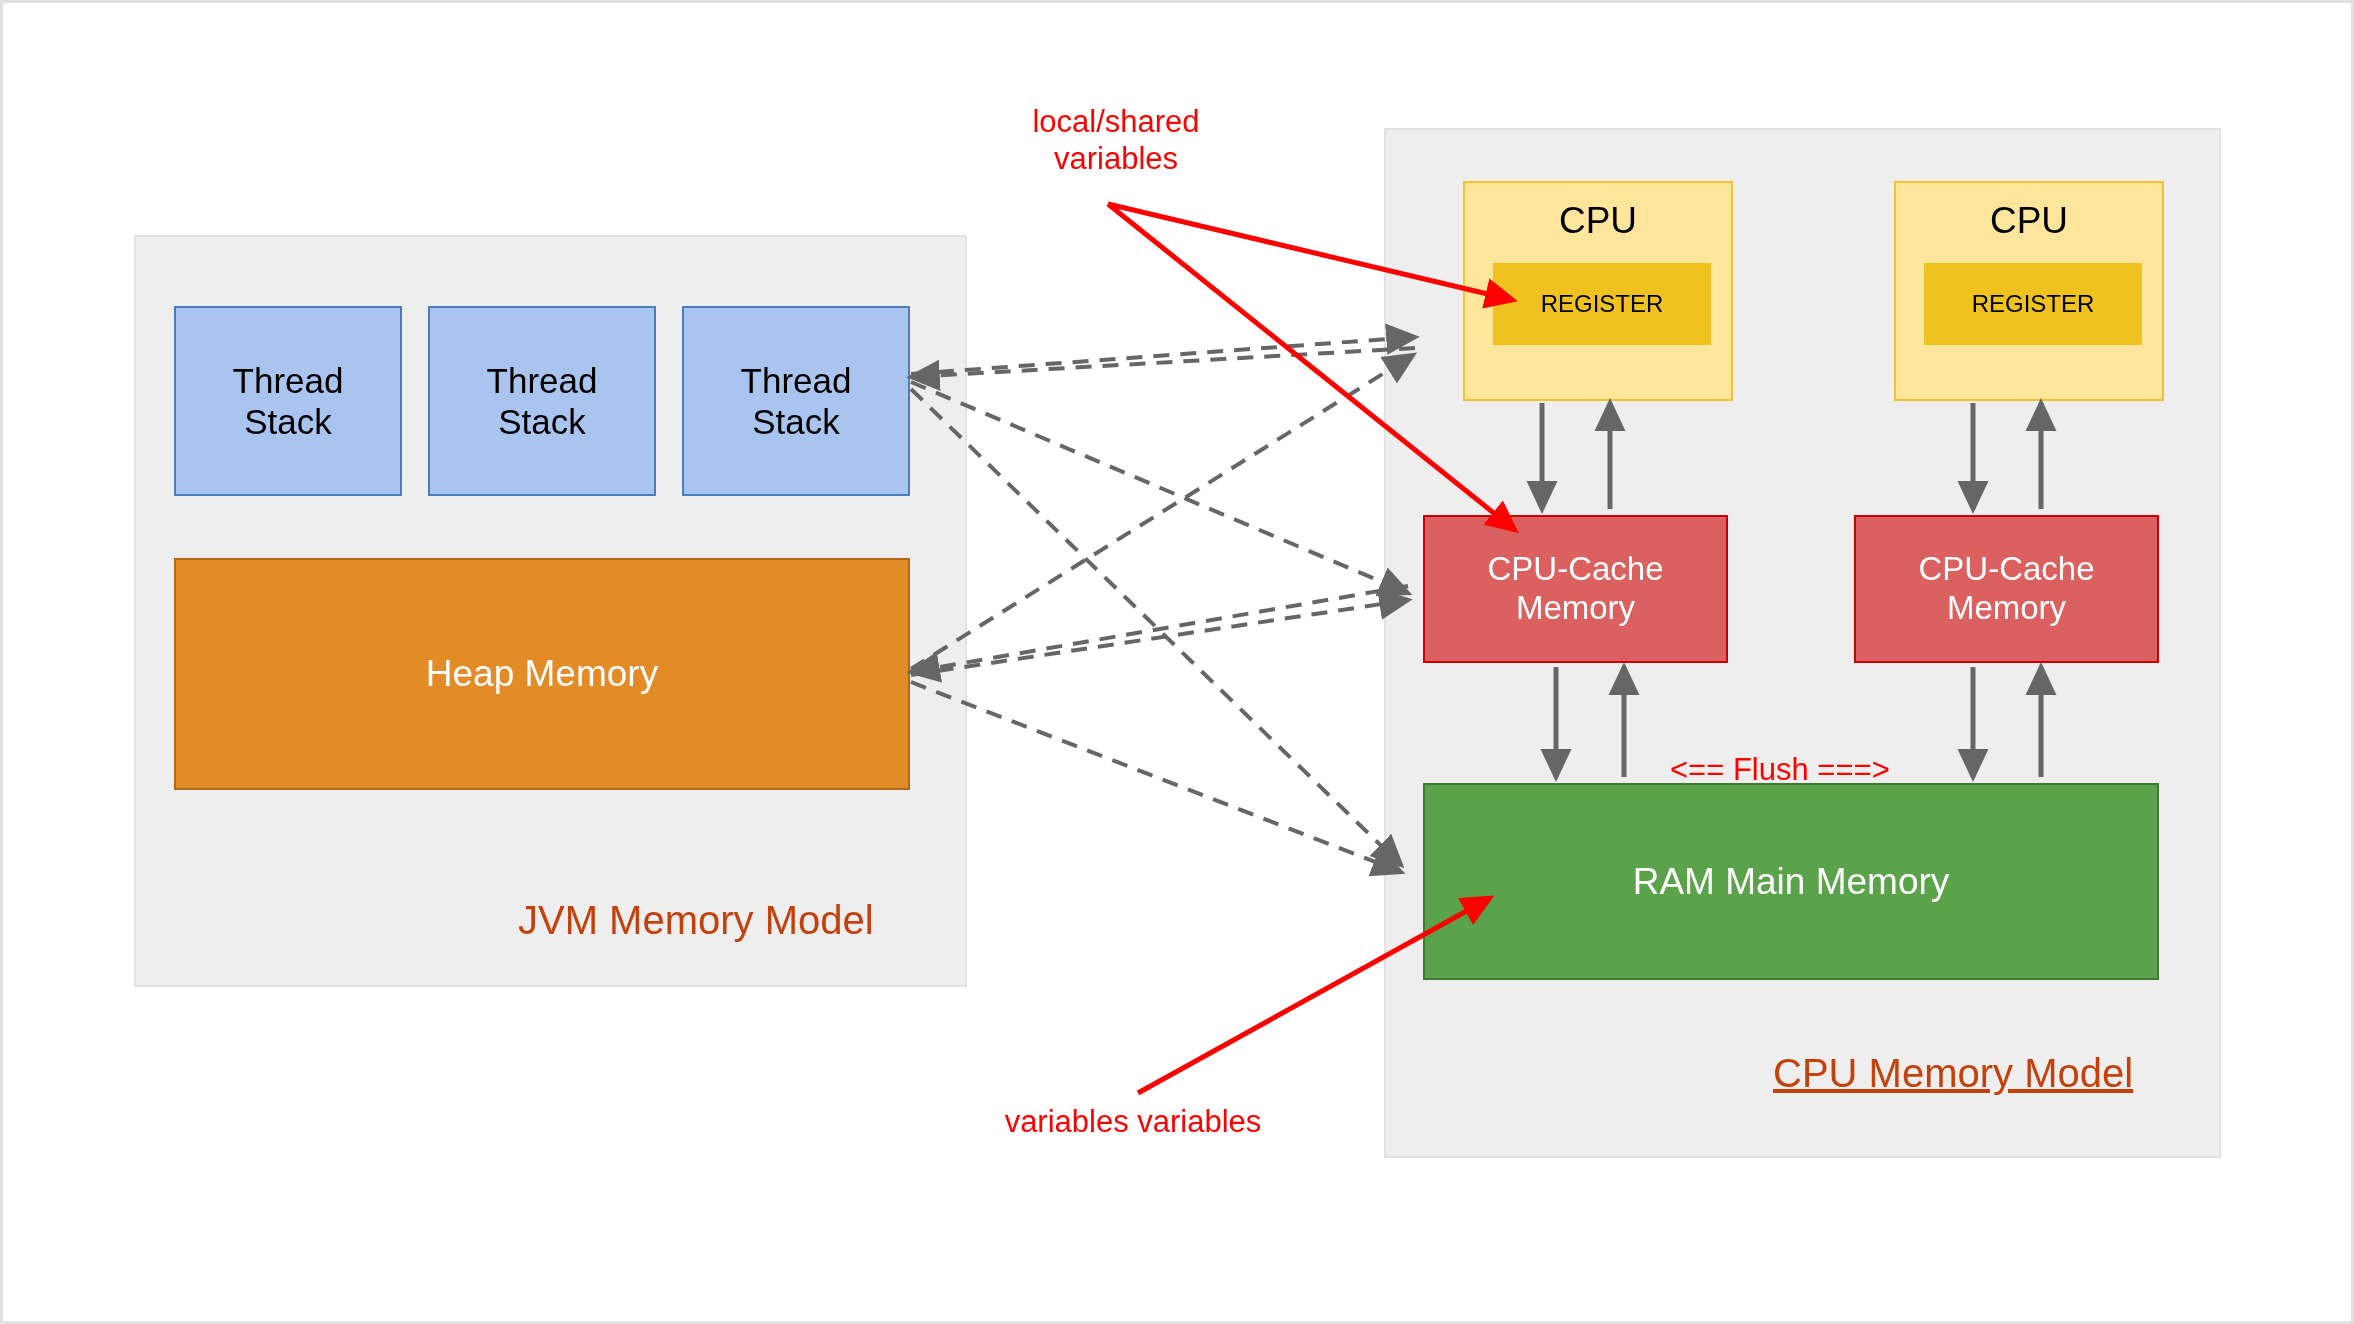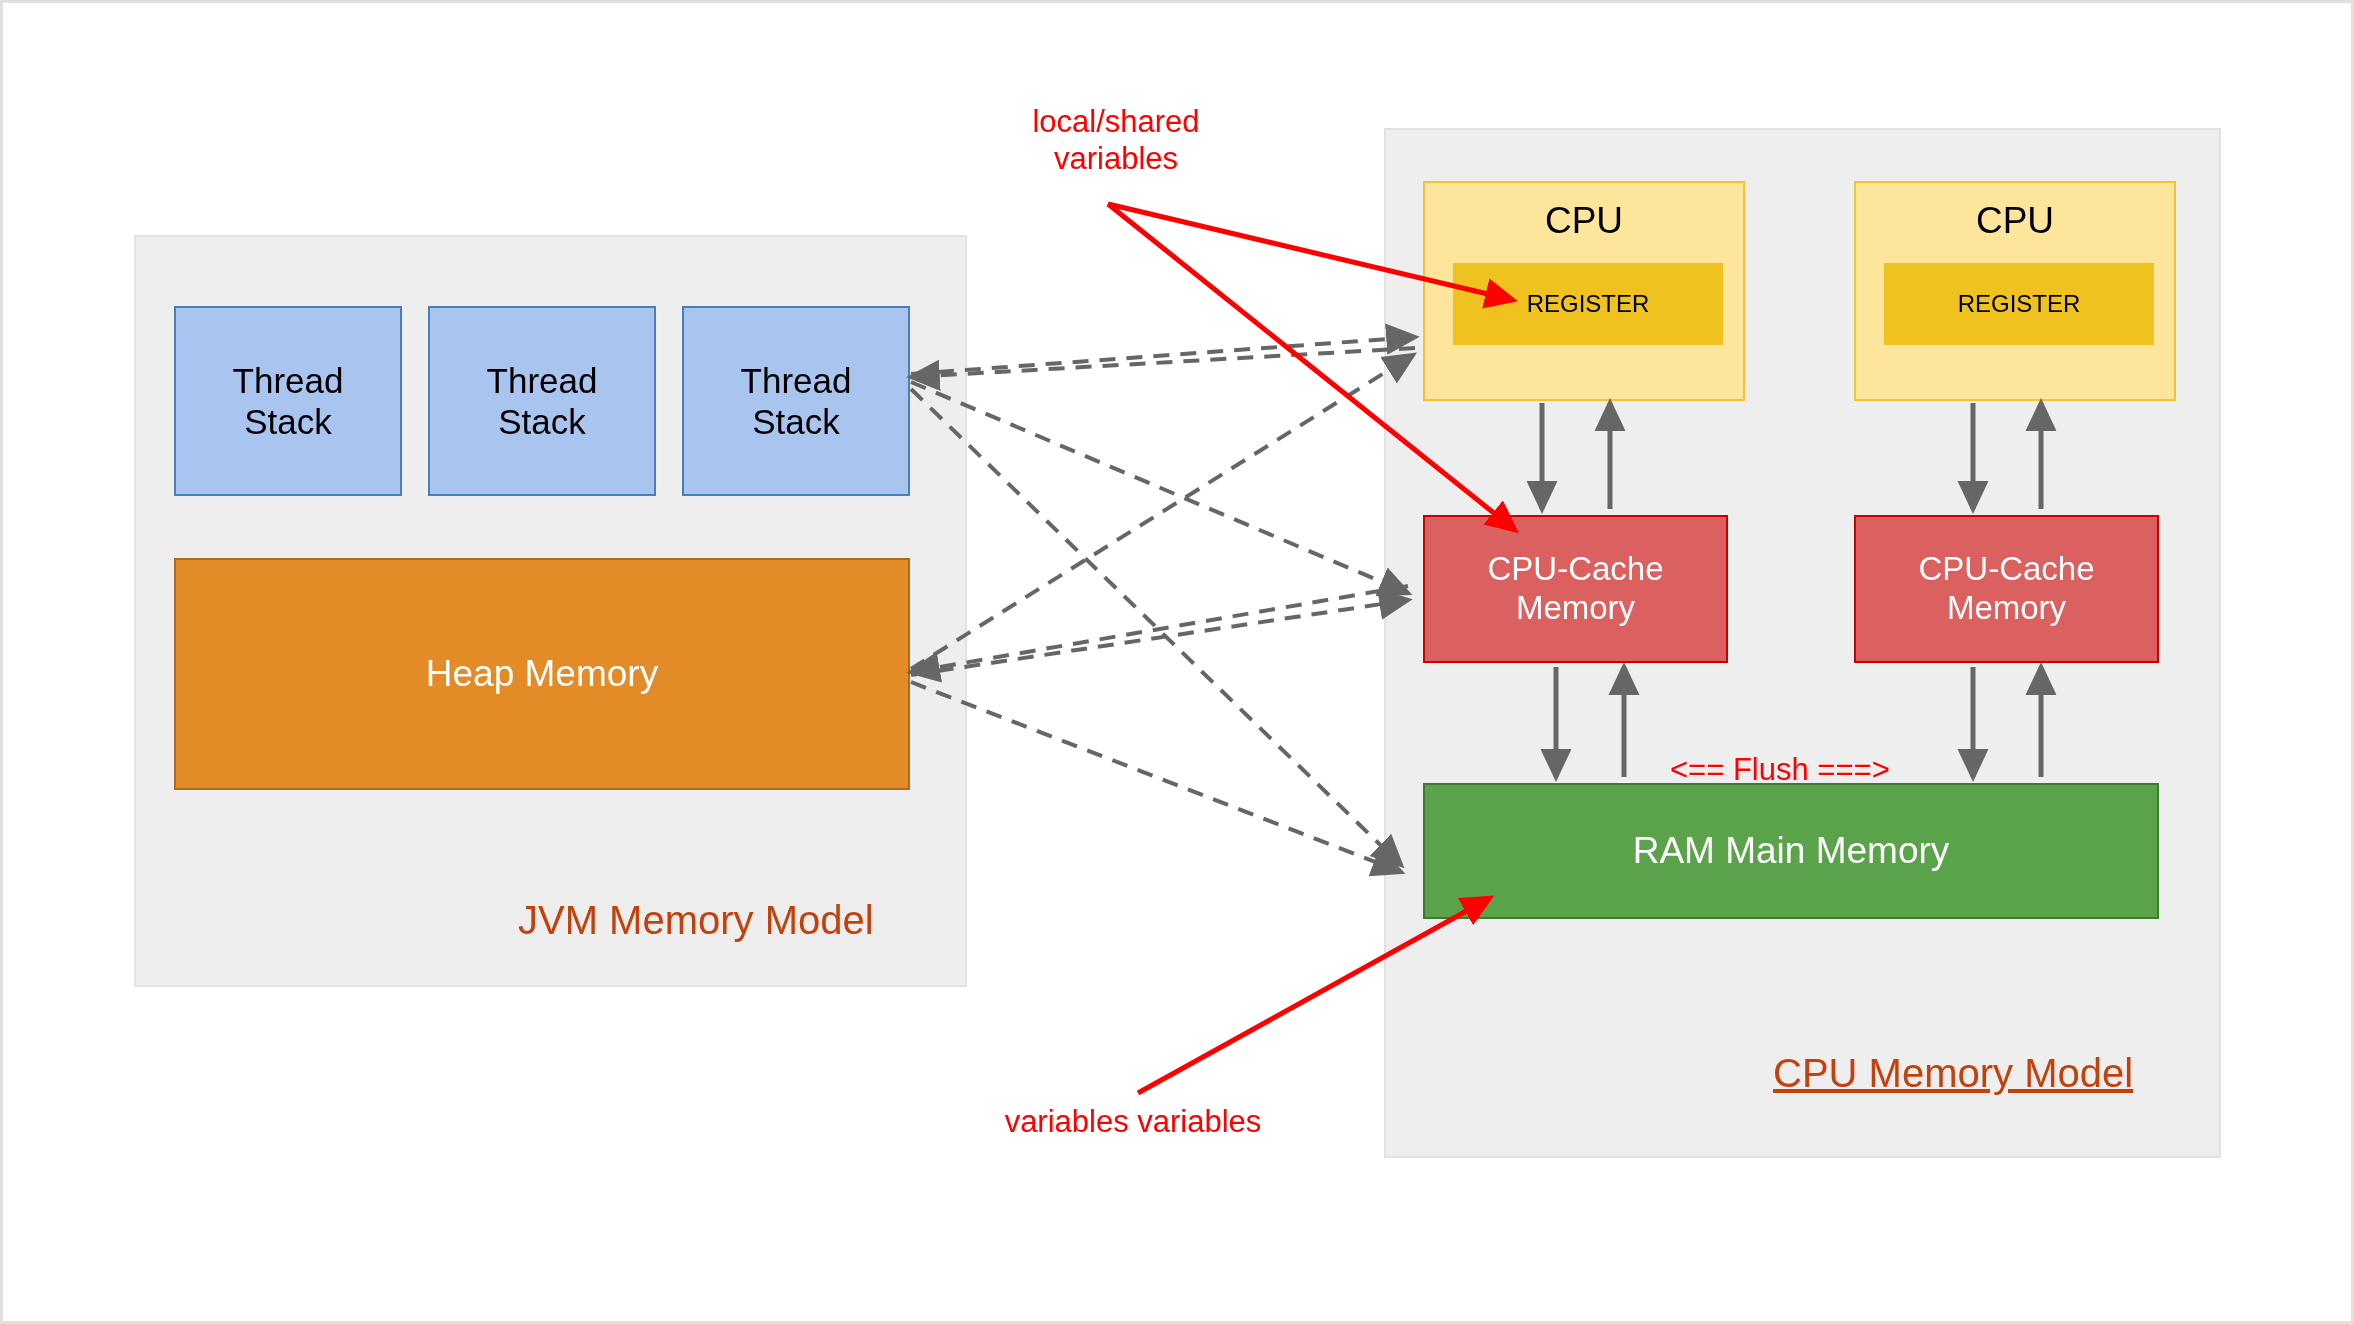--- a/index.html
+++ b/index.html
@@ -74,22 +74,23 @@
     background: #E28B27;
     border: 2px solid #b06a1c;
     color: #ffffff;
     font-size: 37px;
   }
 
   .cpu-box {
     background: #FDE69B;
     border: 2px solid #F0C330;
     top: 178px;
-    width: 322px;
+    width: 270px;
     height: 220px;
+    margin-left: 40px;
   }
   #cpu-box-0 { left: 1420px; }
   #cpu-box-1 { left: 1851px; }
 
   .cpu-label {
     position: absolute;
     top: 16px;
     left: 0;
     right: 0;
     text-align: center;
@@ -120,21 +121,21 @@
     color: #ffffff;
     font-size: 33px;
   }
   #cache-box-0 { left: 1420px; }
   #cache-box-1 { left: 1851px; }
 
   #ram-memory {
     left: 1420px;
     top: 780px;
     width: 736px;
-    height: 136px;
+    height: 197px;
     background: #5AA34B;
     border: 2px solid #3f7a33;
     color: #ffffff;
     font-size: 37px;
   }
 
   #flush-label {
     position: absolute;
     left: 1667px;
     top: 749px;

